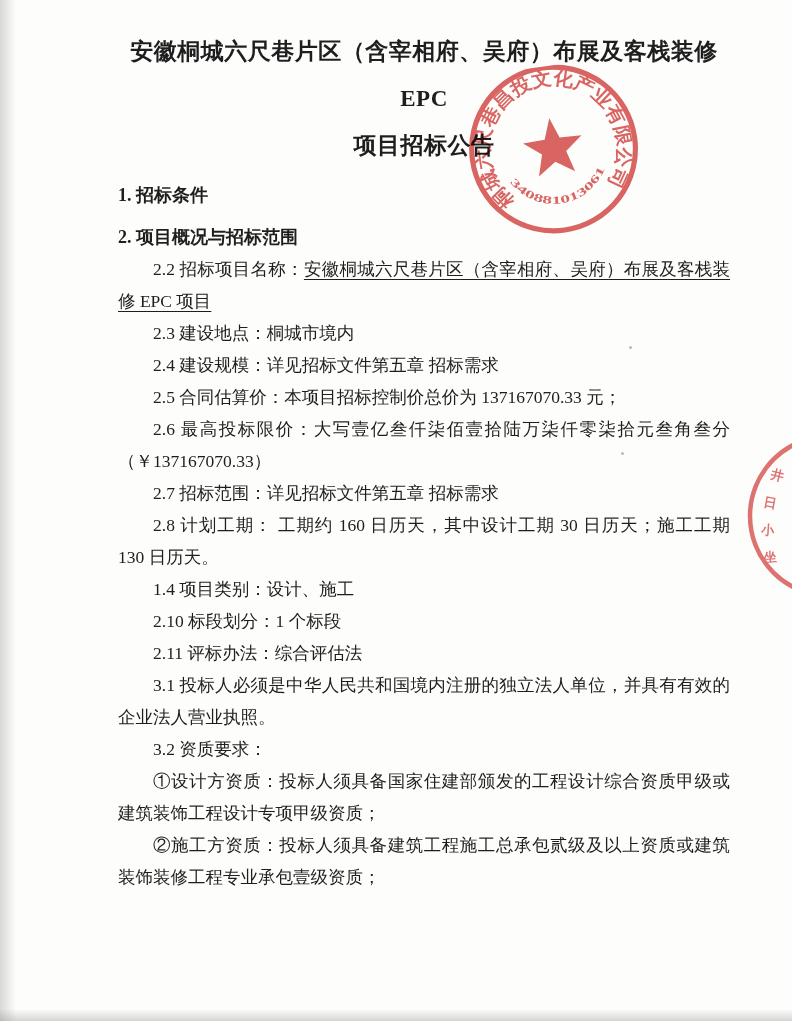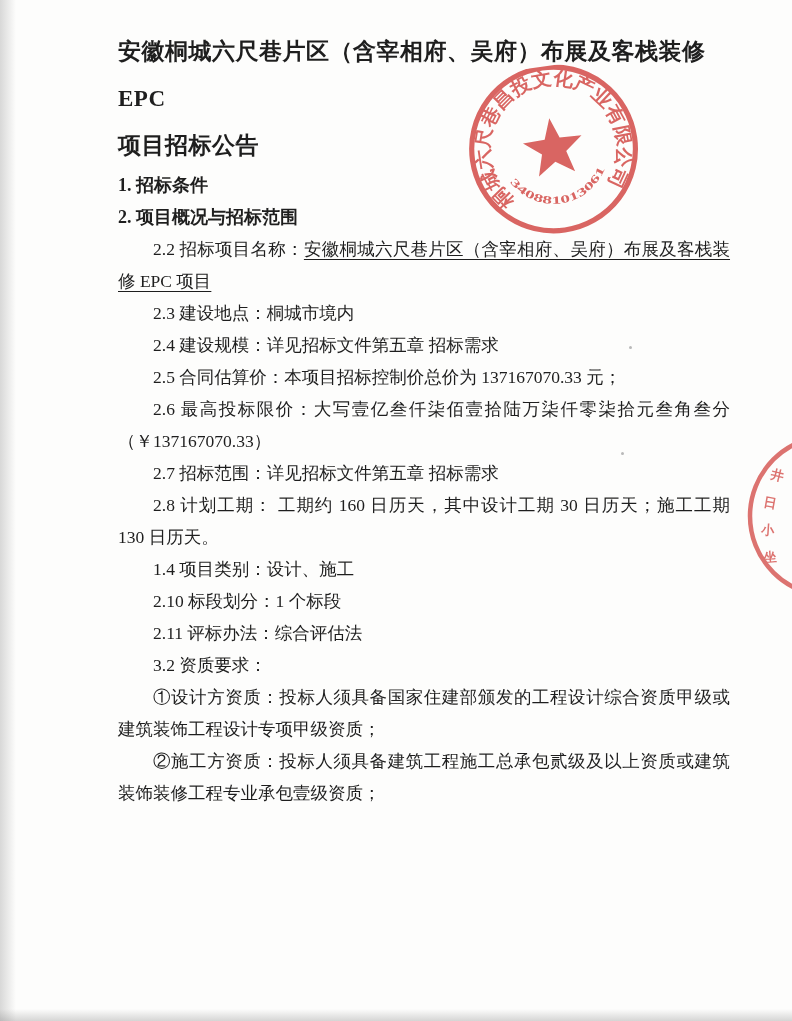--- a/index.html
+++ b/index.html
@@ -24,31 +24,33 @@
   }
   .doc {
     position: absolute;
     left: 118px; top: 28px;
     width: 612px;
   }
   .doc-title {
     font-size: 23px;
     font-weight: 700;
     line-height: 47px;
+    text-align: center;
     letter-spacing: 0.5px;
   }
   .doc-body p, .doc-body h2 {
     margin: 0;
     font-size: 17.5px;
     line-height: 32px;
     text-align: justify;
   }
   .doc-body h2 {
     font-weight: 700;
     font-size: 18px;
+    margin-top: 10px;
   }
   .indent { text-indent: 2em; }
   u, .uline {
     text-decoration: underline;
     text-underline-offset: 4px;
     text-decoration-thickness: 1px;
   }
   .uline-pad { padding: 0 8px; }
   
   .seal {
@@ -96,20 +98,21 @@
     <p class="indent">2.3 建设地点：桐城市境内</p>
     <p class="indent">2.4 建设规模：详见招标文件第五章 招标需求</p>
     <p class="indent">2.5 合同估算价：本项目招标控制价总价为 137167070.33 元；</p>
     <p class="indent">2.6 最高投标限价：大写壹亿叁仟柒佰壹拾陆万柒仟零柒拾元叁角叁分（￥137167070.33）</p>
     <p class="indent">2.7 招标范围：详见招标文件第五章 招标需求</p>
     <p class="indent">2.8 计划工期： 工期约 160 日历天，其中设计工期 30 日历天；施工工期 130 日历天。</p>
     <p class="indent">1.4 项目类别：设计、施工</p>
     <p class="indent">2.10 标段划分：1 个标段</p>
     <p class="indent">2.11 评标办法：综合评估法</p>
 
+    <p class="indent">3.1 投标人必须是中华人民共和国境内注册的独立法人单位，并具有有效的企业法人营业执照。</p>
     <p class="indent">3.2 资质要求：</p>
     <p class="indent">①设计方资质：投标人须具备国家住建部颁发的工程设计综合资质甲级或建筑装饰工程设计专项甲级资质；</p>
     <p class="indent">②施工方资质：投标人须具备建筑工程施工总承包贰级及以上资质或建筑装饰装修工程专业承包壹级资质；</p>
 
   </div>
 </div>
 
 <svg class="seal" viewBox="0 0 166 166" xmlns="http://www.w3.org/2000/svg">
   <defs>
     <path id="sealTopArc" d="M 39.2 123.8 A 62 62 0 1 1 126.8 123.8" fill="none"></path>

